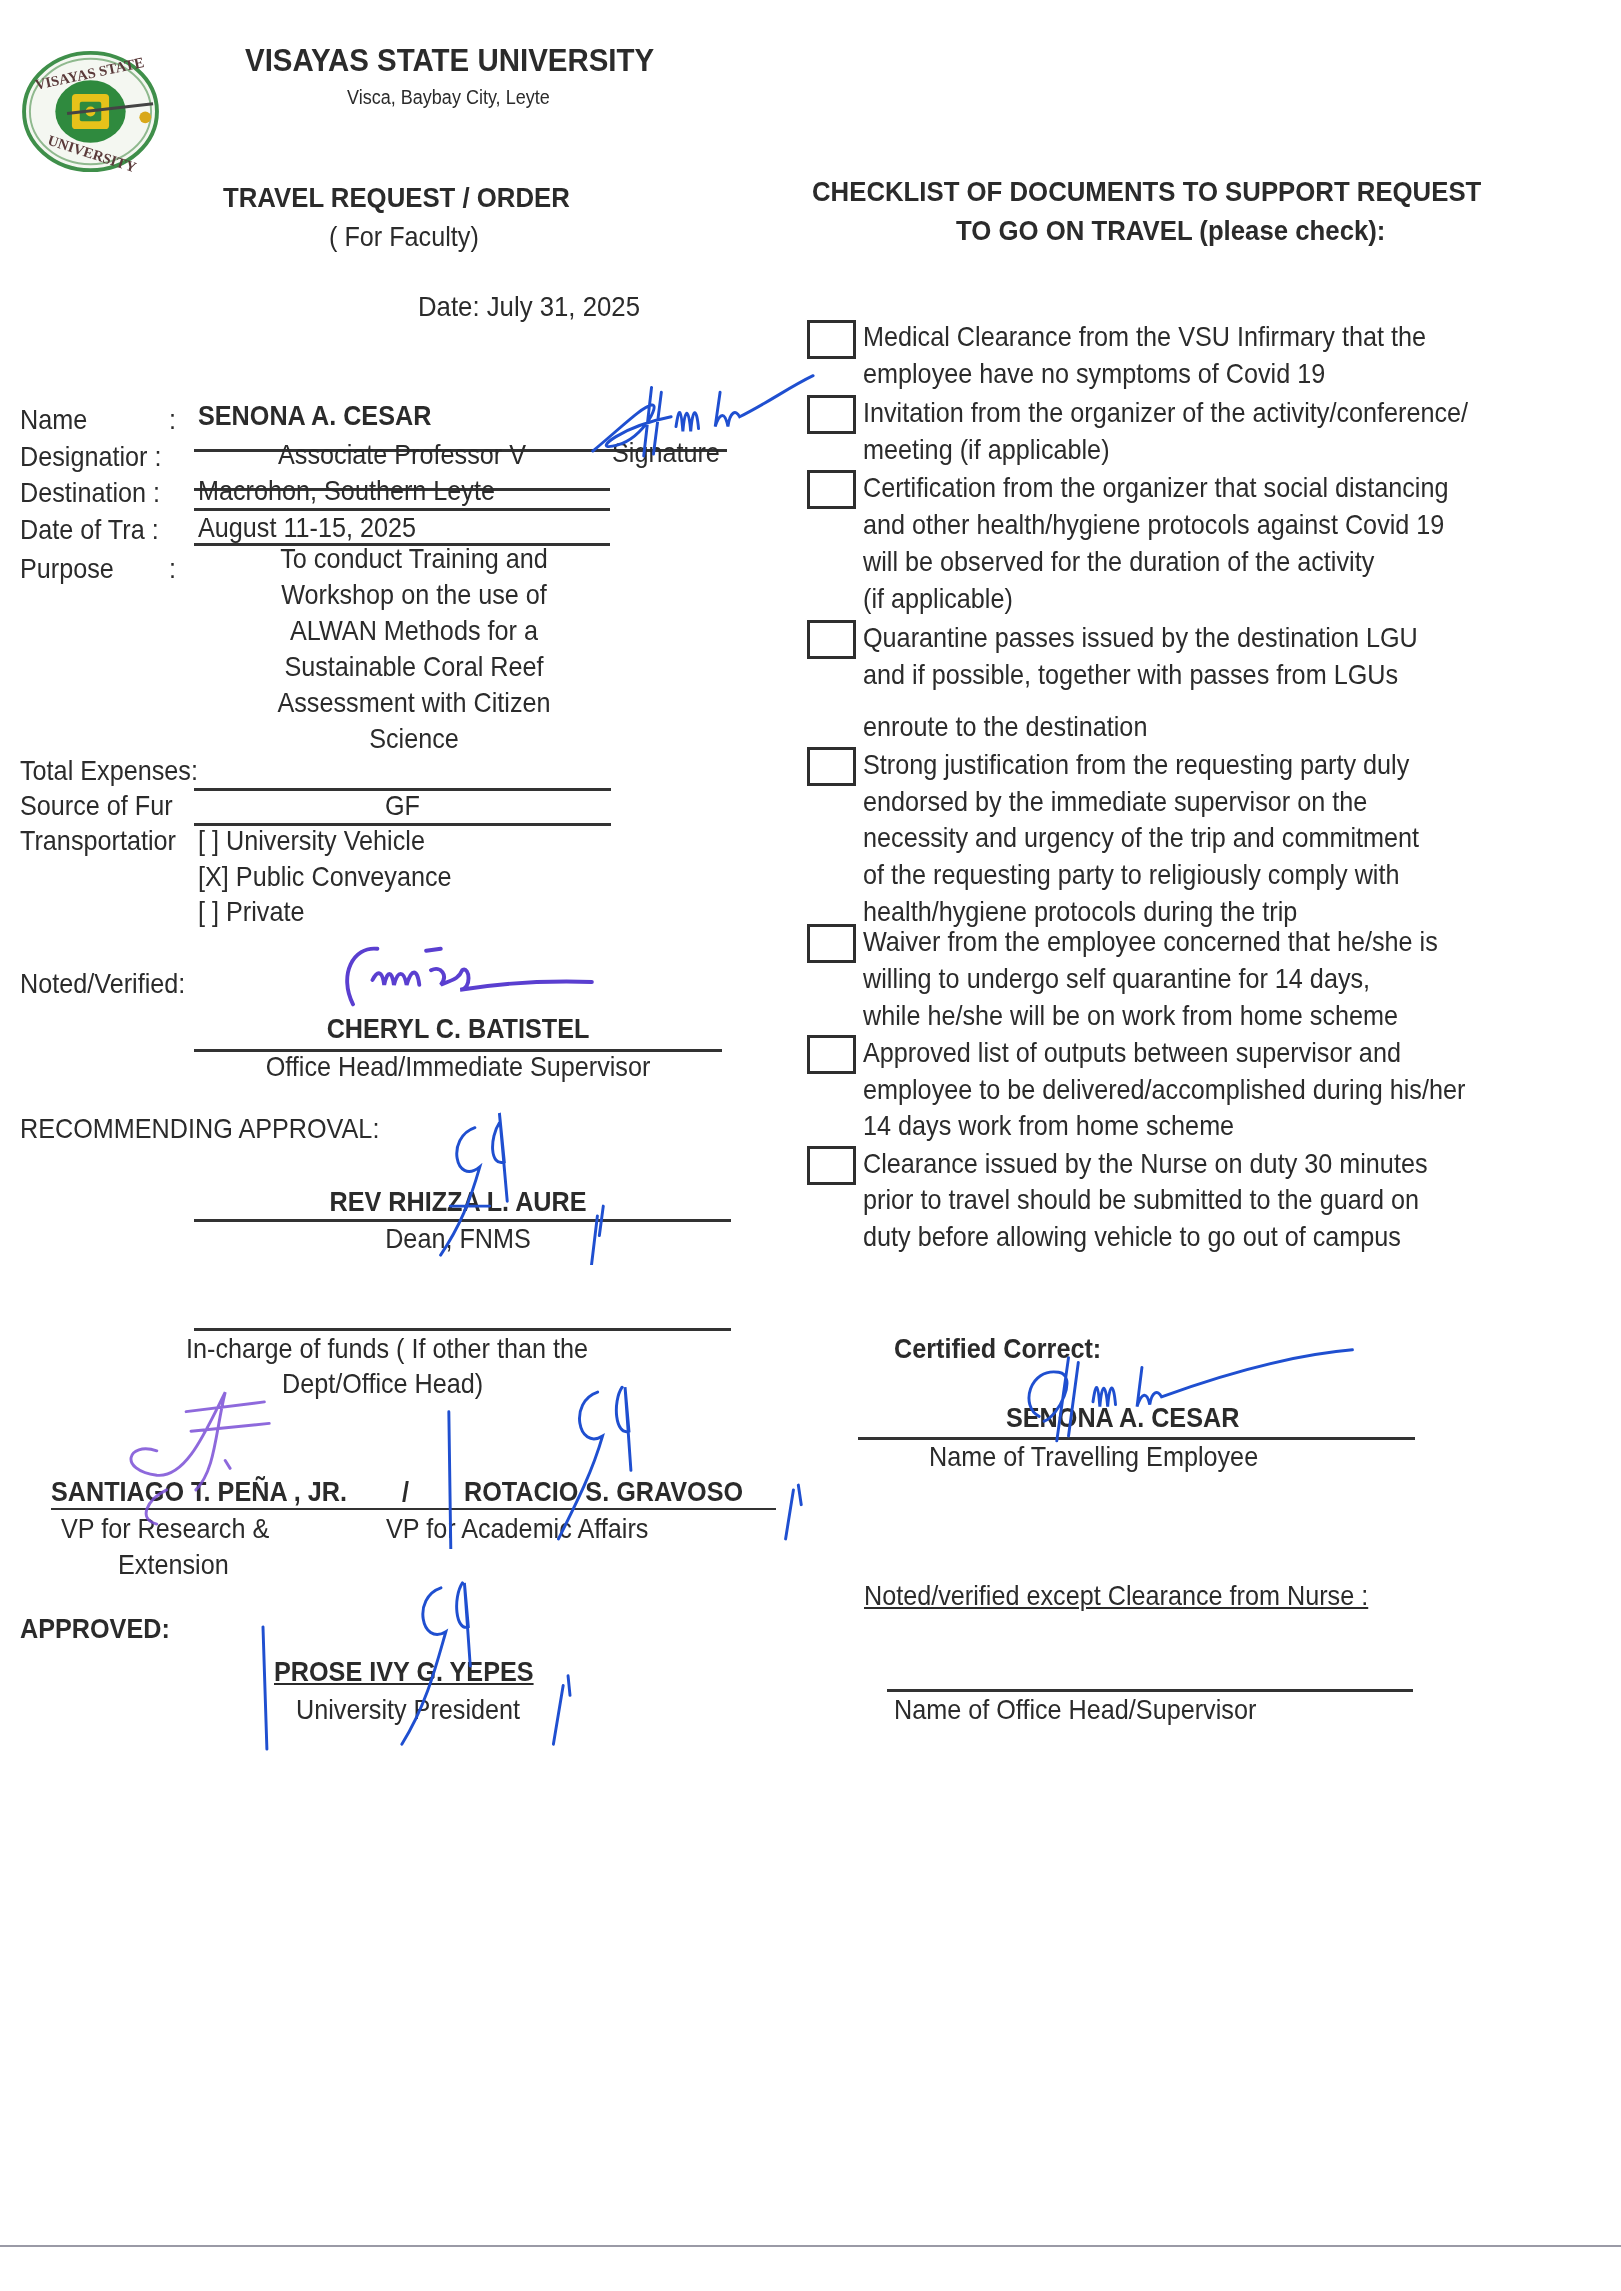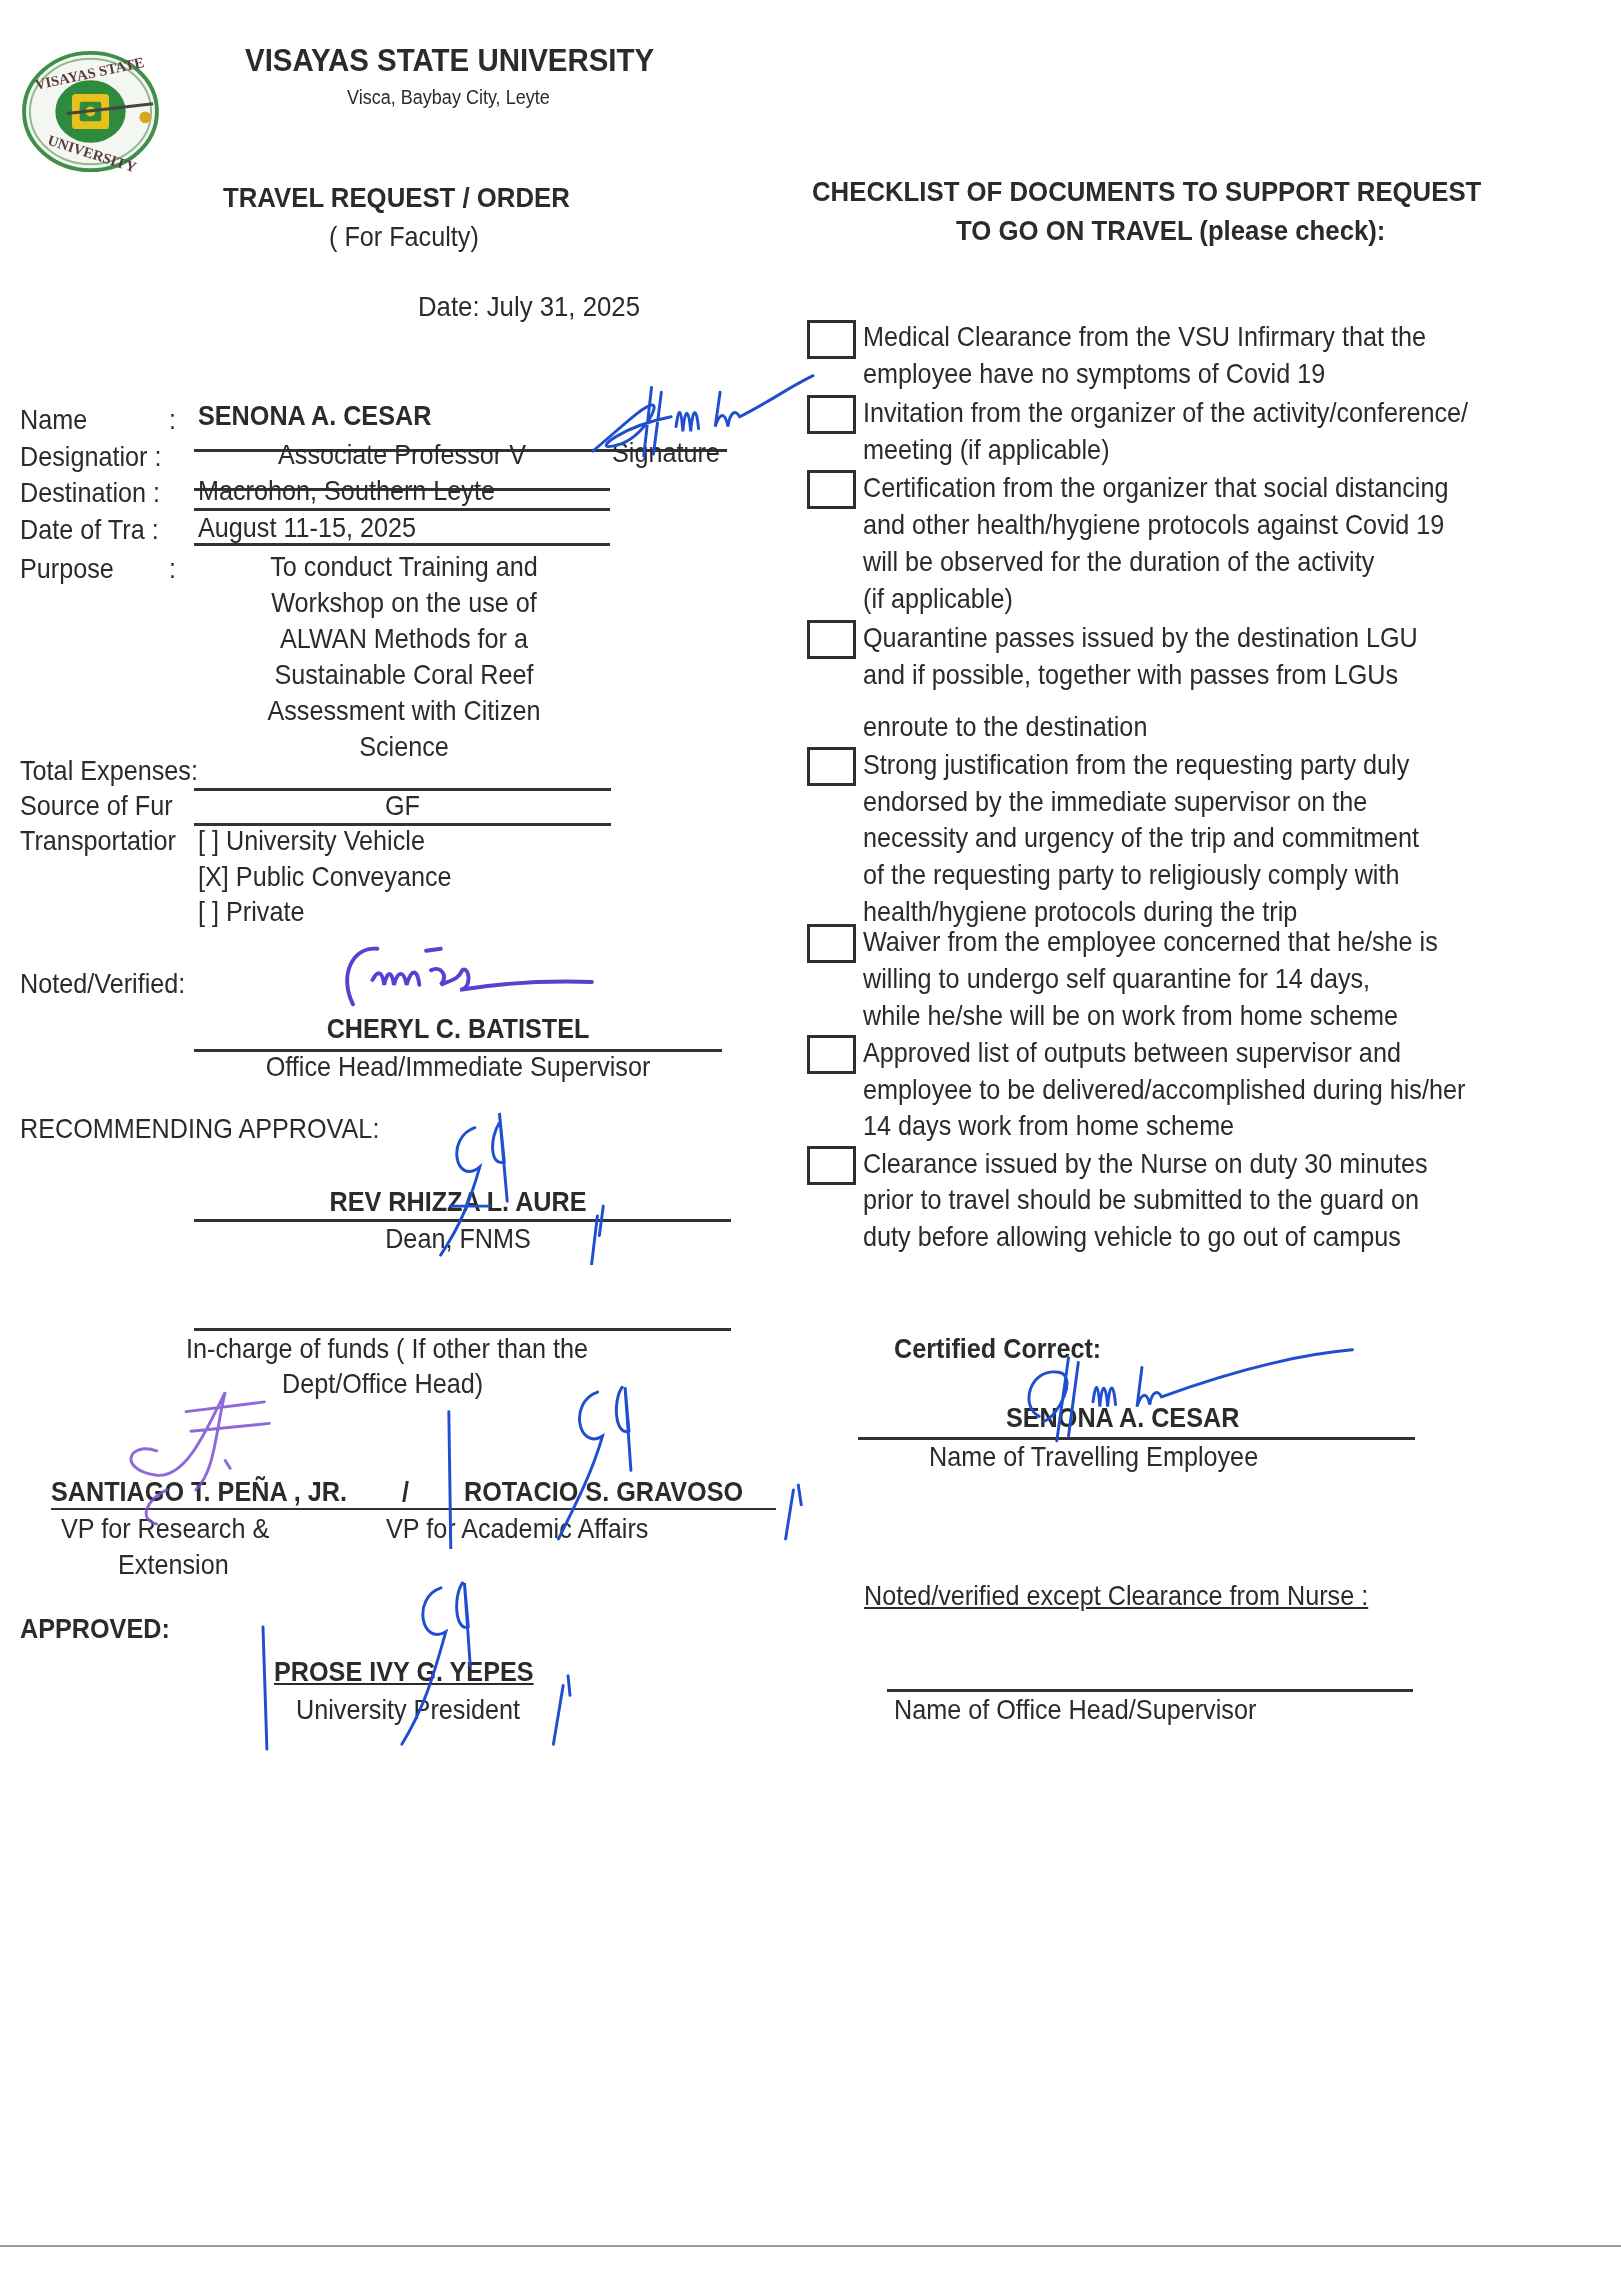--- a/index.html
+++ b/index.html
@@ -57,21 +57,21 @@
 <div class="abs t" style="left:19.6px;top:479px;">Destination :</div>
 <div class="abs t" style="left:198px;top:477px;">Macrohon, Southern Leyte</div>
 <div class="hline" style="left:194px;top:508px;width:416px;"></div>
 
 <div class="abs t" style="left:19.6px;top:516px;">Date of Tra :</div>
 <div class="abs t" style="left:198px;top:514px;">August 11-15, 2025</div>
 <div class="hline" style="left:194px;top:543px;width:416px;"></div>
 
 <div class="abs t" style="left:19.6px;top:555px;">Purpose</div>
 <div class="abs t" style="left:169px;top:555px;">:</div>
-<div class="abs" style="left:208px;top:545px;width:392px;margin-top:8px;">
+<div class="abs" style="left:218px;top:545px;width:392px;">
   <div class="tc" style="height:36px;">To conduct Training and</div>
   <div class="tc" style="height:36px;">Workshop on the use of</div>
   <div class="tc" style="height:36px;">ALWAN Methods for a</div>
   <div class="tc" style="height:36px;">Sustainable Coral Reef</div>
   <div class="tc" style="height:36px;">Assessment with Citizen</div>
   <div class="tc" style="height:36px;">Science</div>
 </div>
 
 <div class="abs t" style="left:19.6px;top:757px;">Total Expenses:</div>
 <div class="abs t" style="left:294px;top:757px;"></div>

